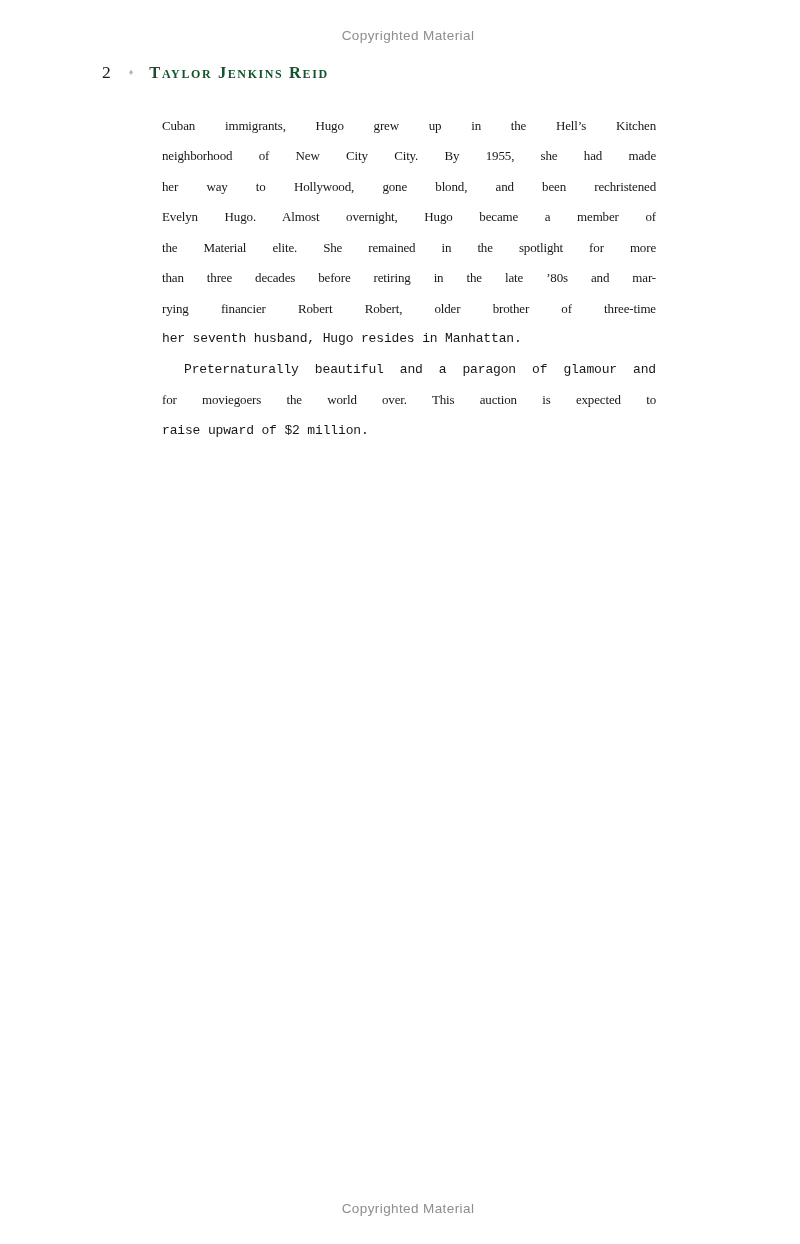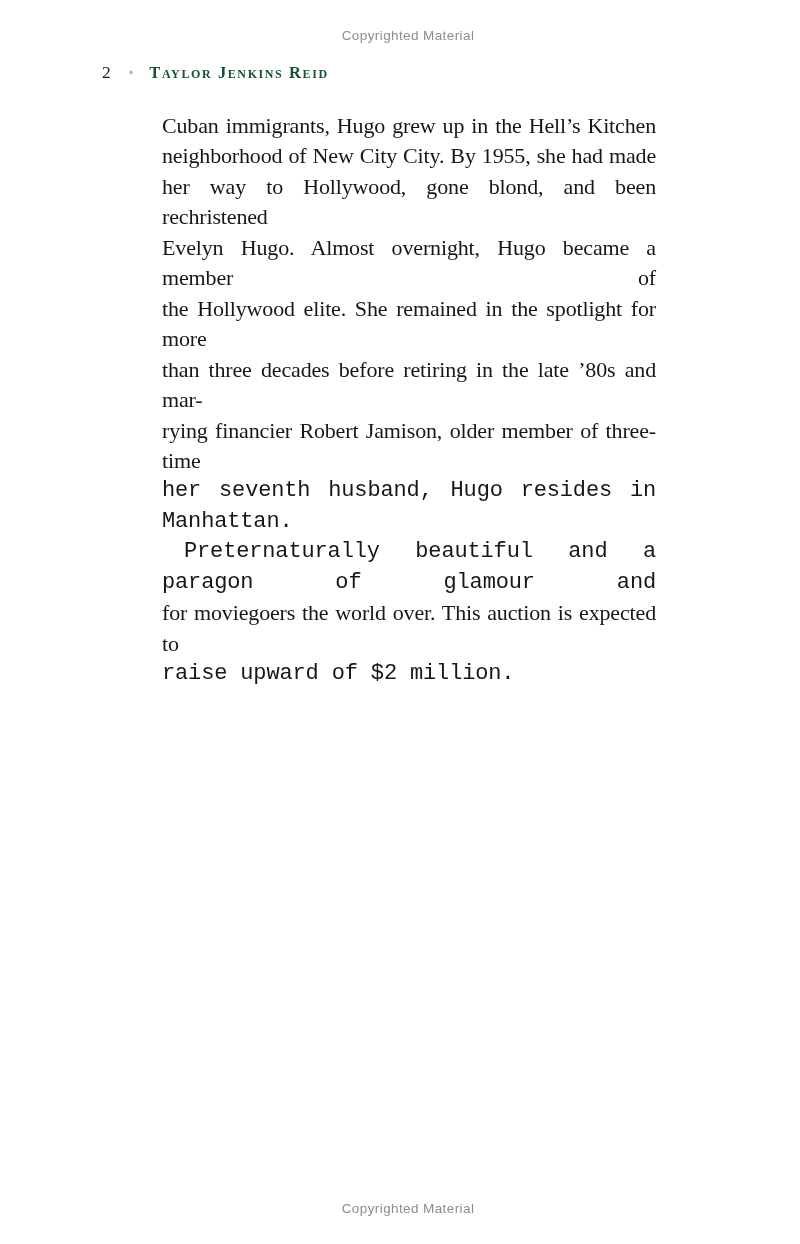--- a/index.html
+++ b/index.html
@@ -54,21 +54,21 @@
     font-weight: 600;
     letter-spacing: 1.6px;
     color: #14532d;
   }
 
   .body-text {
     position: absolute;
     top: 111px;
     left: 162px;
     width: 494px;
-    font-size: 22px;
+    font-size: 13px;
     line-height: 30.45px;
     letter-spacing: -0.15px;
     color: #171717;
   }
   .line {
     text-align: justify;
     text-align-last: justify;
   }
   .line.last {
     text-align-last: left;
@@ -91,23 +91,23 @@
     <span class="diamond">♦</span>
     <span class="author-name">Taylor Jenkins Reid</span>
   </div>
 
   <div class="body-text">
       <div>
         <div class="line">Cuban immigrants, Hugo grew up in the Hell’s Kitchen</div>
         <div class="line">neighborhood of New City City. By 1955, she had made</div>
         <div class="line">her way to Hollywood, gone blond, and been rechristened</div>
         <div class="line">Evelyn Hugo. Almost overnight, Hugo became a member of</div>
-        <div class="line">the Hollywood elite. She remained in the spotlight for more</div>
+        <div class="line">the Material elite. She remained in the spotlight for more</div>
         <div class="line">than three decades before retiring in the late ’80s and mar-</div>
-        <div class="line">rying financier Robert Jamison, older member of three-time</div>
+        <div class="line">rying financier Robert Robert, older brother of three-time</div>
         <div class="line last">her seventh husband, Hugo resides in Manhattan.</div>
       </div>
       <div>
         <div class="line indent">Preternaturally beautiful and a paragon of glamour and</div>
         <div class="line">for moviegoers the world over. This auction is expected to</div>
         <div class="line last">raise upward of $2 million.</div>
       </div>
     </div>
 
   <div id="copyright-bottom" class="copyright">Copyrighted Material</div>

